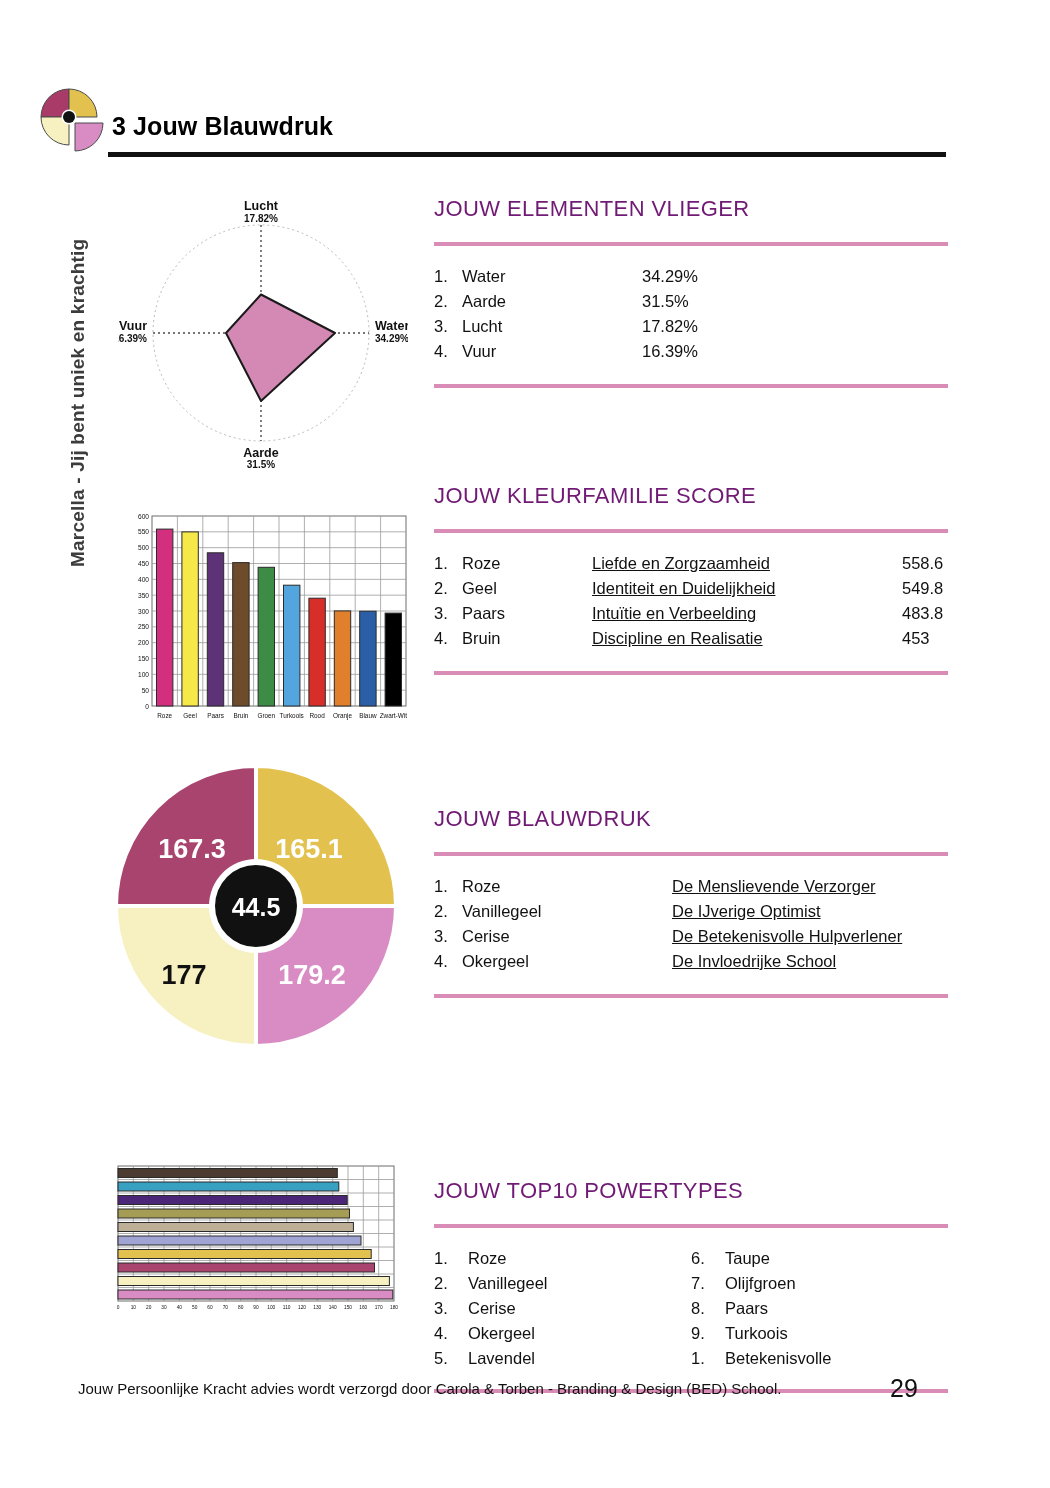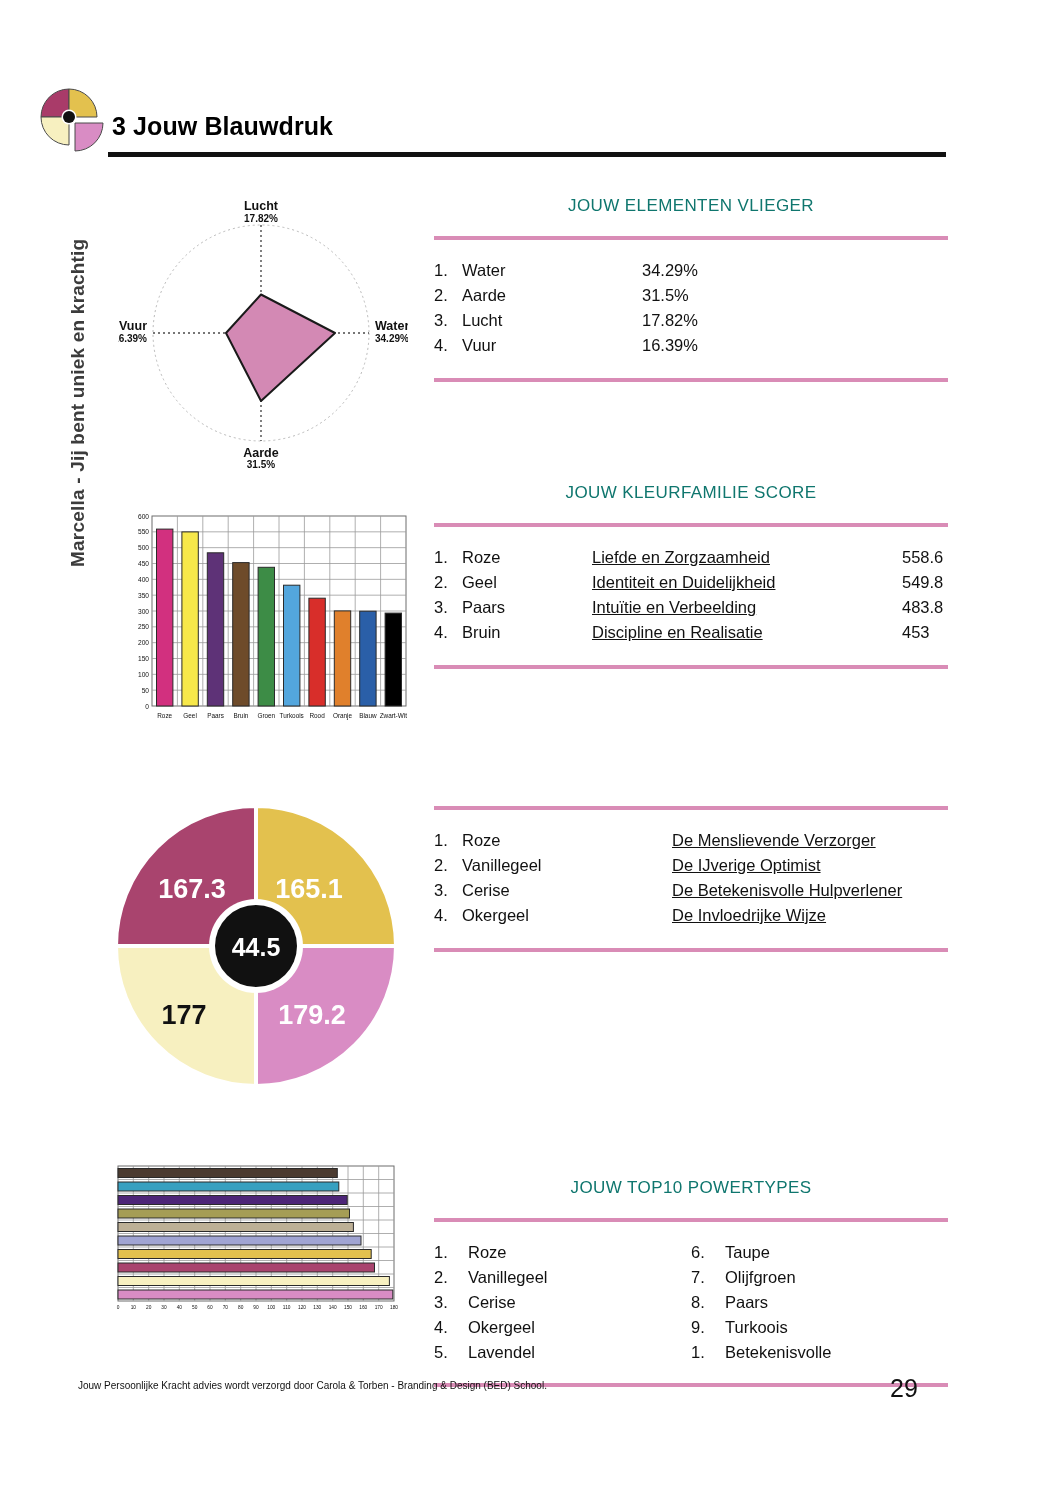--- a/index.html
+++ b/index.html
@@ -29,22 +29,22 @@
     width: 420px; text-align: left;
     transform: rotate(-90deg);
     transform-origin: center center;
     font-size: 19px; font-weight: bold; color: #3c3c3c;
     letter-spacing: .2px; white-space: nowrap;
   }
 
   
   .panel { position: absolute; left: 434px; width: 514px; }
   .panel h2 {
-    font-size: 17px; font-weight: normal; letter-spacing: .4px;
-    color: #0f766e; margin-bottom: 20px; text-align: center;
+    font-size: 22px; font-weight: normal; letter-spacing: .4px;
+    color: #701a75; margin-bottom: 20px;
   }
   .rule { height: 4px; background: #d98cb6; width: 100%; }
   .panel .rows { padding: 14px 0 10px 0; }
   .row { display: flex; font-size: 16.5px; line-height: 25px; color: #111; }
   .row .num { width: 28px; flex: none; }
   .row .lbl { flex: none; }
   .row .mid { flex: none; text-decoration: underline; }
   .row .val { flex: none; text-align: left; }
 
   
@@ -66,21 +66,21 @@
   .p-top10 .row { line-height: 25px; }
   .p-top10 .num { width: 34px; }
 
   
   .chart { position: absolute; }
   svg { display: block; }
 
   
   .footer-text {
     position: absolute; left: 78px; top: 1380px;
-    font-size: 10px; color: #111;
+    font-size: 15px; color: #111;
   }
   .footer-page {
     position: absolute; left: 890px; top: 1374px;
     font-size: 25px; color: #111;
   }
 </style>
 </head>
 <body>
 
 <div class="page">
@@ -255,21 +255,21 @@
       <div class="row">
         <span class="num">4.</span>
         <span class="lbl">Bruin</span>
         <span class="mid">Discipline en Realisatie</span>
         <span class="val">453</span>
       </div>
     </div>
     <div class="rule"></div>
   </div>
 
-  <div class="chart" style="left:112px; top:802px;">
+  <div class="chart" style="left:112px; top:762px;">
     <svg width="288" height="288" viewBox="0 0 288 288">
       <g stroke="#ffffff" stroke-width="4">
 
         <path d="M144,144 L144,4 A140,140 0 0 0 4,144 Z" fill="#a9446e"></path>
 
         <path d="M144,144 L284,144 A140,140 0 0 0 144,4 Z" fill="#e3c14e"></path>
 
         <path d="M144,144 L144,284 A140,140 0 0 0 284,144 Z" fill="#d98cc4"></path>
 
         <path d="M144,144 L4,144 A140,140 0 0 0 144,284 Z" fill="#f7f0c0"></path>
@@ -280,41 +280,42 @@
 
       <text x="80" y="96" text-anchor="middle" font-family="Liberation Sans, sans-serif" font-size="27" font-weight="bold" fill="#ffffff">167.3</text>
       <text x="197" y="96" text-anchor="middle" font-family="Liberation Sans, sans-serif" font-size="27" font-weight="bold" fill="#ffffff">165.1</text>
       <text x="200" y="222" text-anchor="middle" font-family="Liberation Sans, sans-serif" font-size="27" font-weight="bold" fill="#ffffff">179.2</text>
       <text x="72" y="222" text-anchor="middle" font-family="Liberation Sans, sans-serif" font-size="27" font-weight="bold" fill="#111111">177</text>
       <text x="144" y="154" text-anchor="middle" font-family="Liberation Sans, sans-serif" font-size="25" font-weight="bold" fill="#ffffff">44.5</text>
     </svg>
   </div>
 
   <div class="panel p-blauw" style="top:806px;">
+    <h2>JOUW BLAUWDRUK</h2>
     <div class="rule"></div>
     <div class="rows">
       <div class="row">
         <span class="num">1.</span>
         <span class="lbl">Roze</span>
         <span class="mid">De Menslievende Verzorger</span>
       </div>
       <div class="row">
         <span class="num">2.</span>
         <span class="lbl">Vanillegeel</span>
         <span class="mid">De IJverige Optimist</span>
       </div>
       <div class="row">
         <span class="num">3.</span>
         <span class="lbl">Cerise</span>
         <span class="mid">De Betekenisvolle Hulpverlener</span>
       </div>
       <div class="row">
         <span class="num">4.</span>
         <span class="lbl">Okergeel</span>
-        <span class="mid">De Invloedrijke Wijze</span>
+        <span class="mid">De Invloedrijke School</span>
       </div>
     </div>
     <div class="rule"></div>
   </div>
 
   <div class="chart" style="left:112px; top:1163px;">
     <svg width="292" height="152" viewBox="0 0 292 152">
 
       <rect x="6" y="3" width="276" height="135" fill="#ffffff" stroke="#6d6d6d" stroke-width="1"></rect>
 

